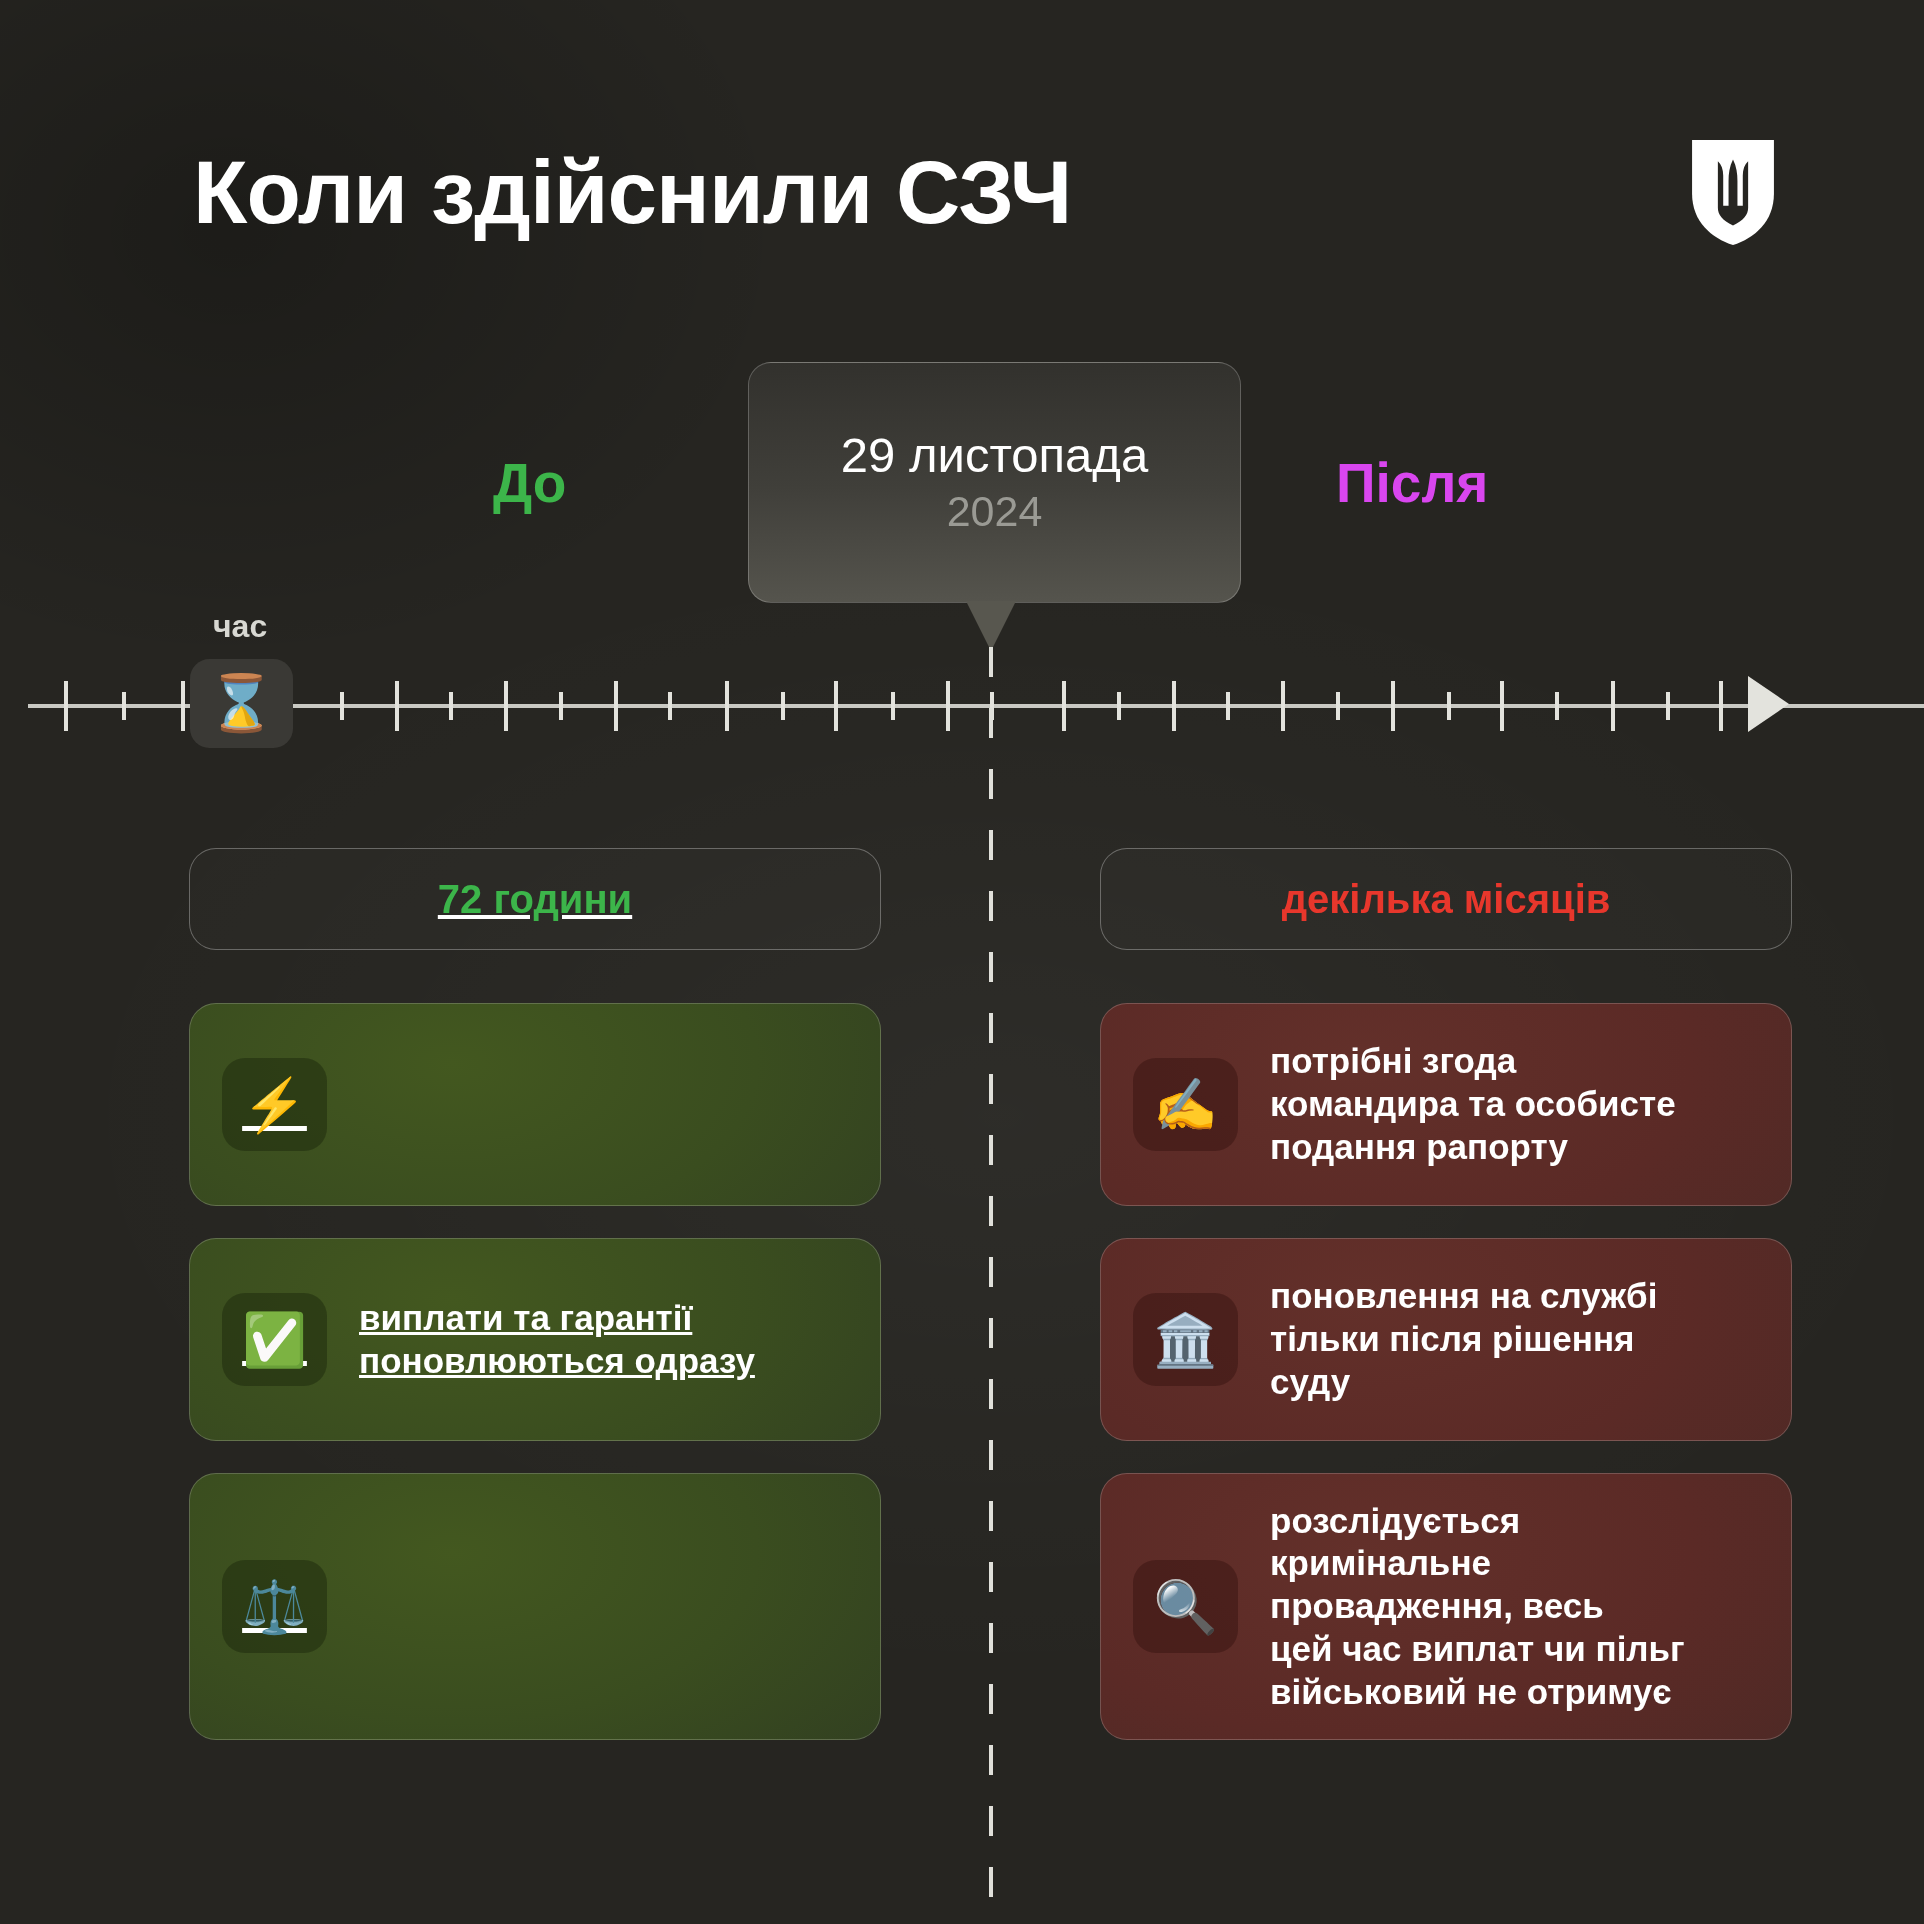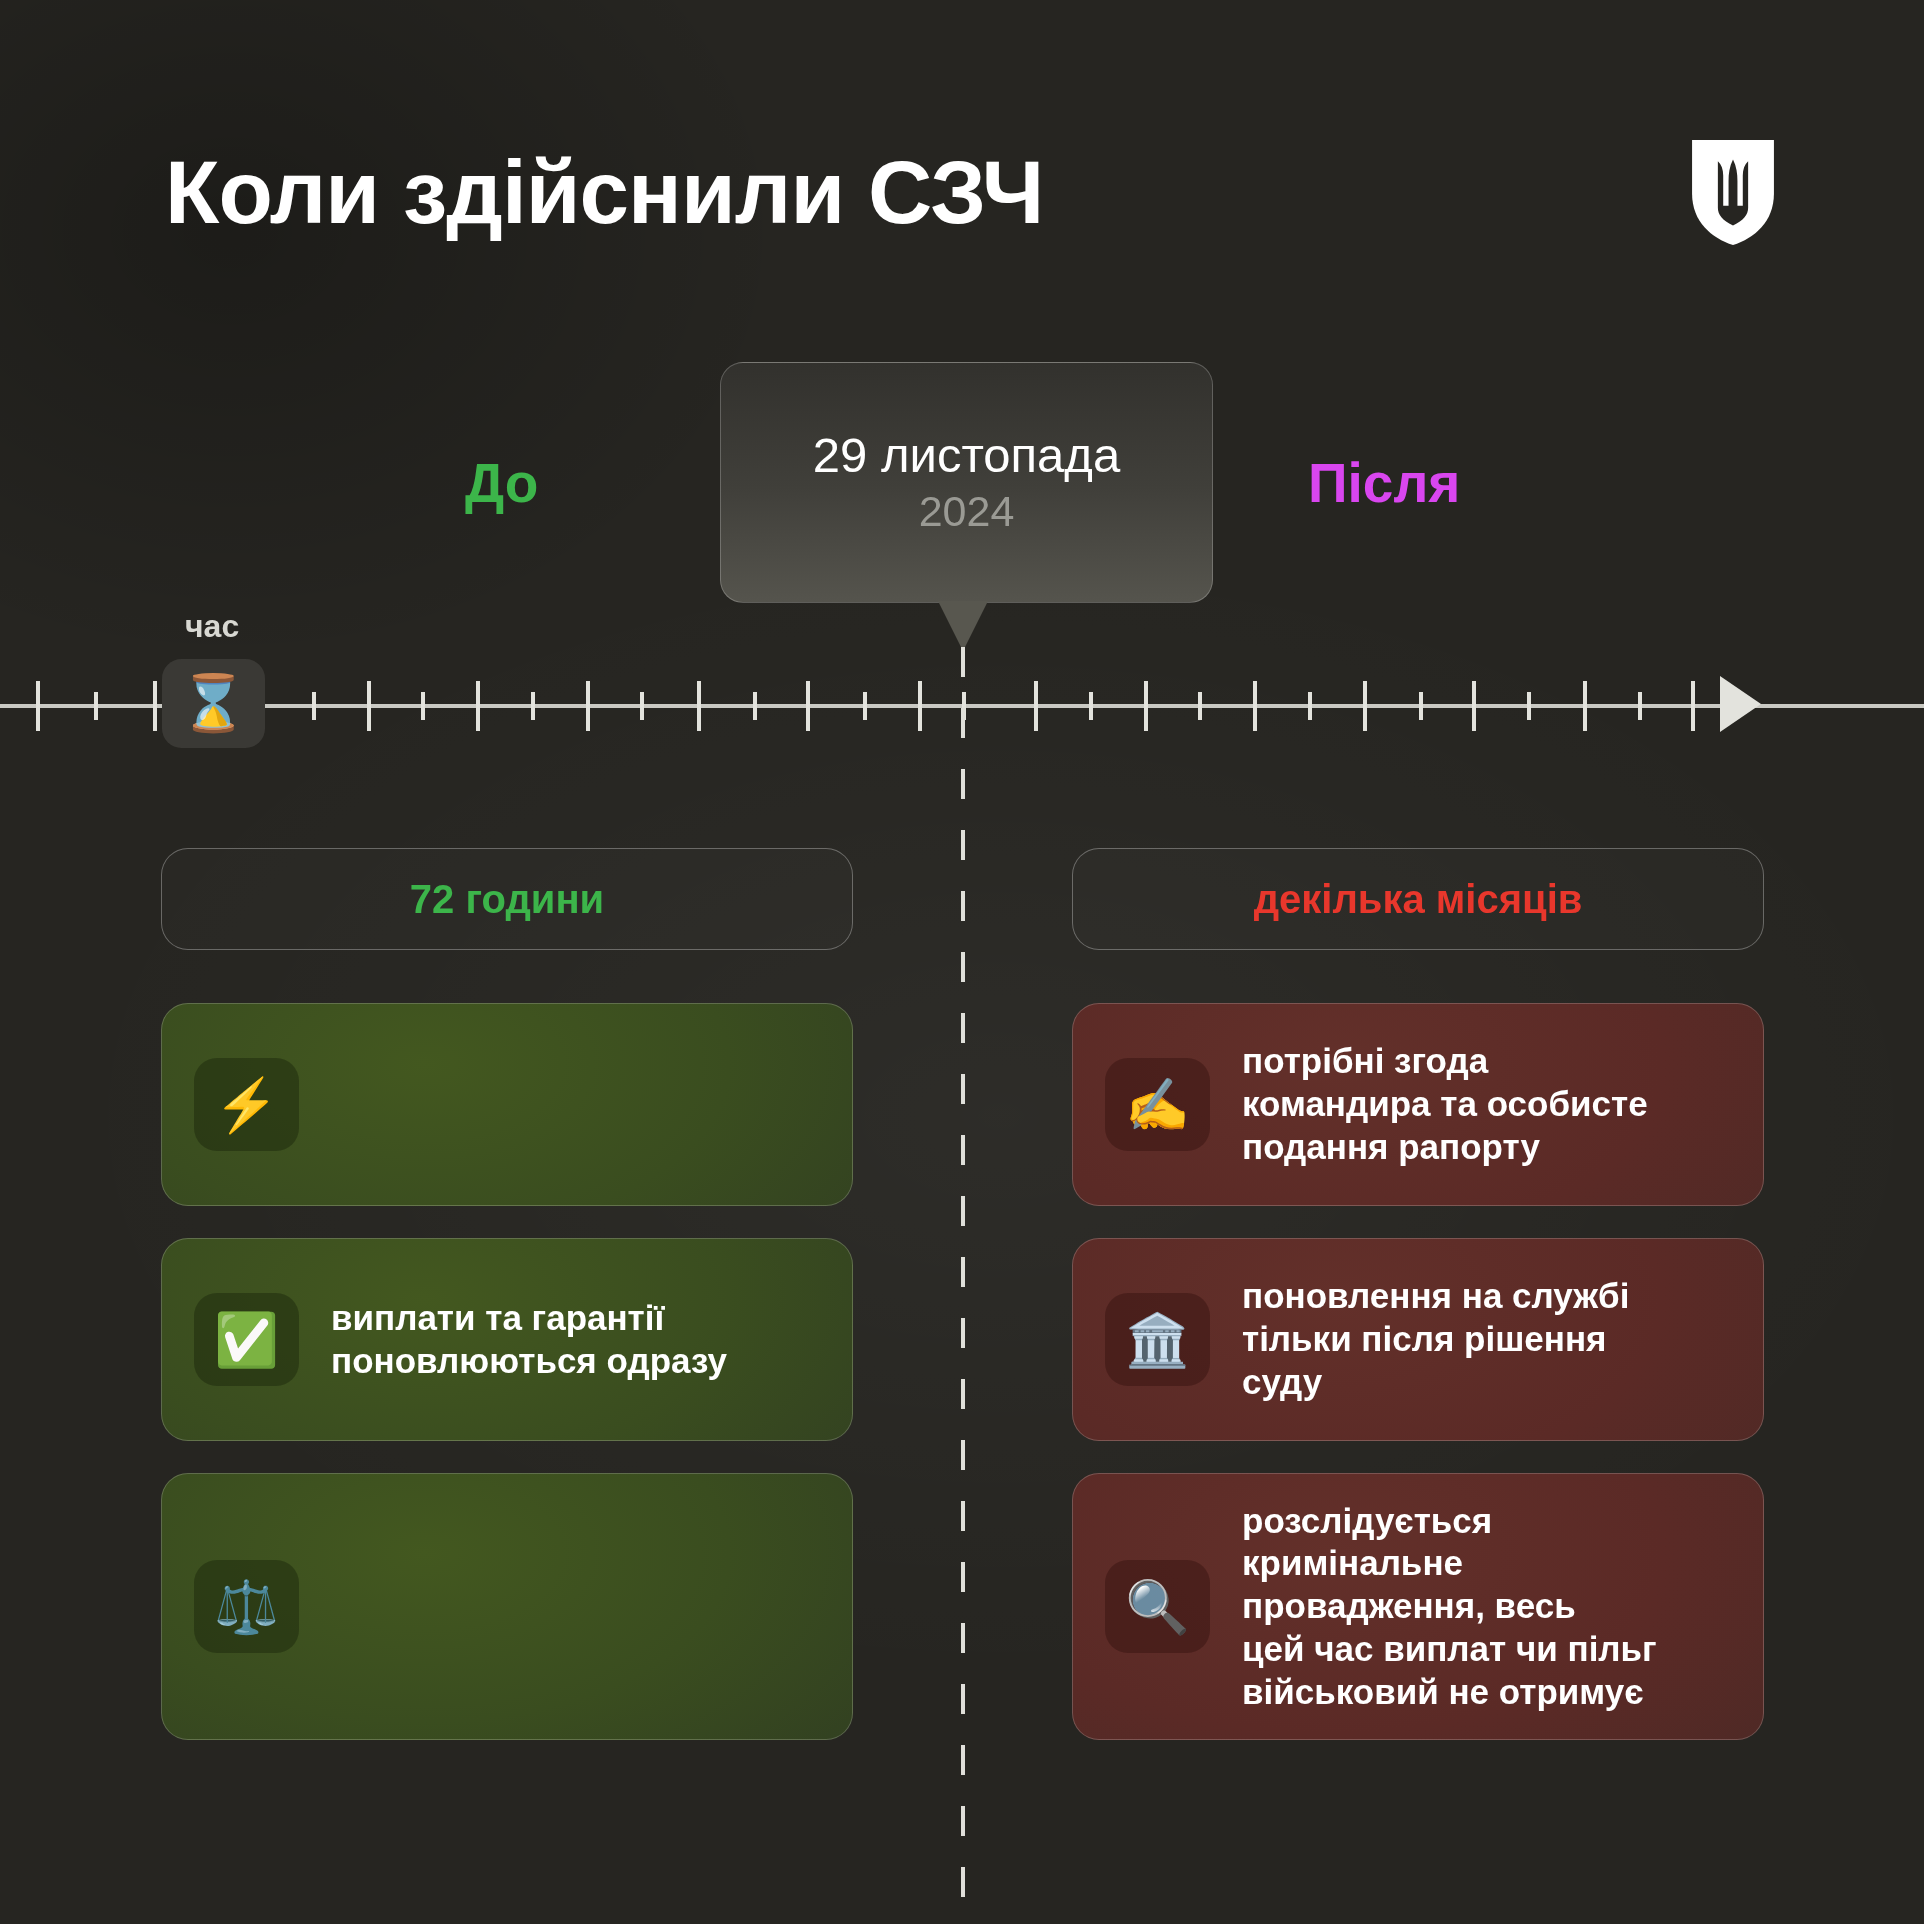--- a/index.html
+++ b/index.html
@@ -22,21 +22,21 @@
   .bg-sheen {
     position: absolute;
     inset: 0;
     background:
       radial-gradient(ellipse 1337px 802px at 52% 58%, rgba(255,255,255,0.035) 0%, rgba(255,255,255,0.012) 45%, rgba(0,0,0,0) 72%),
       radial-gradient(ellipse 802px 624px at 12% 12%, rgba(0,0,0,0.25) 0%, rgba(0,0,0,0) 70%);
     pointer-events: none;
     z-index: 0;
   }
 
-  .page { position: absolute; inset: 0; z-index: 1; }
+  .page { position: absolute; inset: 0; z-index: 1; margin-left: 28px; }
 
   
   .header {
     position: absolute;
     top: 125px;
     left: 165px;
     right: 151px;
     height: 134px;
     display: flex;
     align-items: center;
@@ -172,21 +172,21 @@
   }
 
   
   .column {
     position: absolute;
     top: 848px;
     width: 692px;
     display: flex;
     flex-direction: column;
   }
-  .column.left  { left: 161px; }
+  .column.left  { left: 161px; text-decoration: underline; }
   .column.right { left: 1072px; }
 
   .col-header {
     height: 102px;
     border-radius: 27px;
     border: 1.8px solid rgba(255,255,255,0.30);
     background: rgba(255,255,255,0.016);
     display: flex;
     align-items: center;
     justify-content: center;

